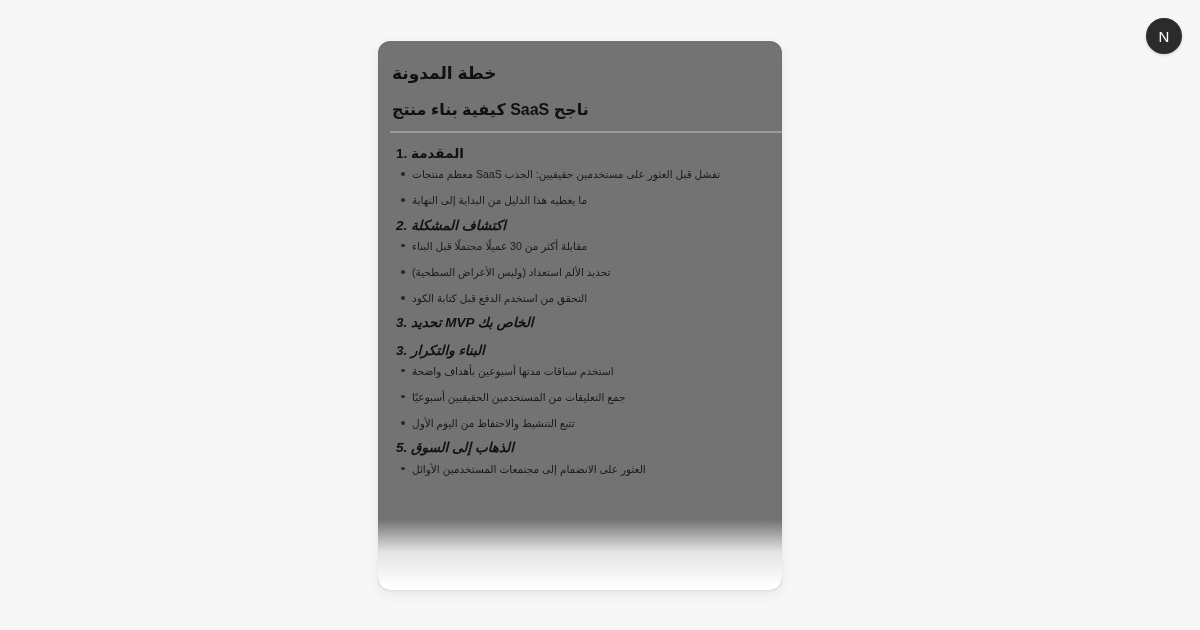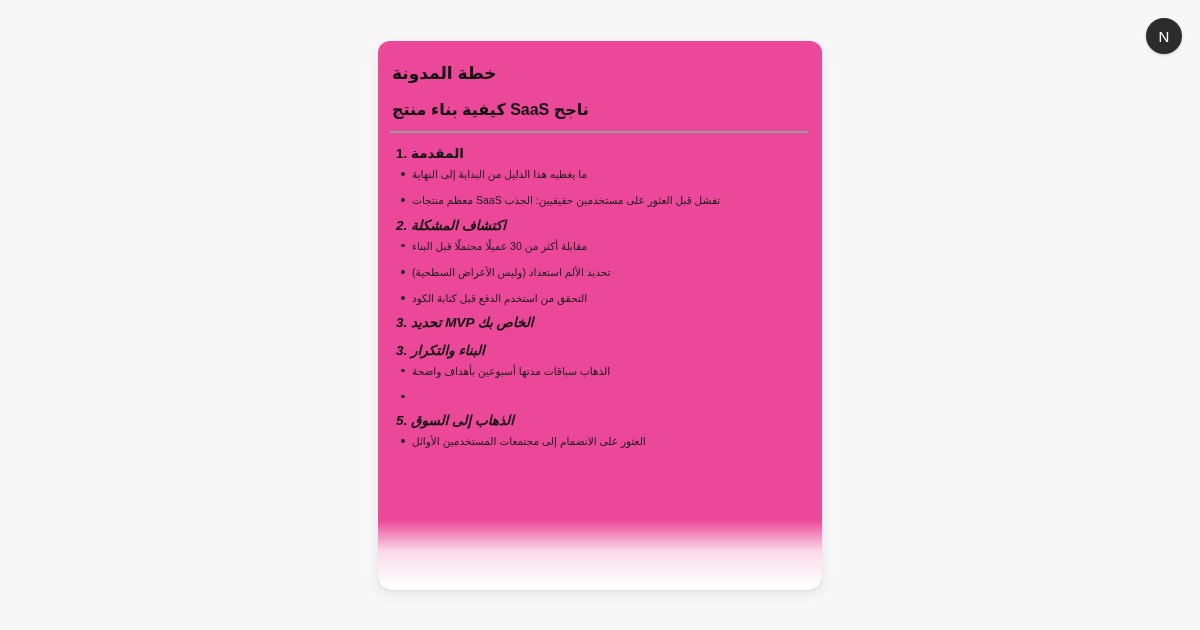--- a/index.html
+++ b/index.html
@@ -33,23 +33,23 @@
     letter-spacing: 0.2px;
     box-shadow: 0 1px 3px rgba(0,0,0,0.20);
     user-select: none;
   }
 
   
   .card {
     position: absolute;
     left: 378px;
     top: 41px;
-    width: 444px;
+    width: 404px;
     height: 549px;
-    background: #ec4899;
+    background: #737373;
     border-radius: 12px;
     box-shadow: 0 1px 2px rgba(0,0,0,0.06), 0 4px 14px rgba(0,0,0,0.07);
     overflow: hidden;
   }
 
   .card-inner {
     position: absolute;
     left: 0;
     top: 0;
     width: 444px;
@@ -159,40 +159,41 @@
     <h1 class="doc-title">خطة المدونة</h1>
 
     <h2 class="doc-subtitle">كيفية بناء منتج SaaS ناجح</h2>
 
     <div class="divider"></div>
 
     <div id="sections-container">
         <div class="section">
           <h3 class="section-heading">1. المقدمة</h3>
           <ul class="bullets">
+            <li><span class="bullet-dot"></span><span class="bullet-text">معظم منتجات SaaS تفشل قبل العثور على مستخدمين حقيقيين: الجذب</span></li>
             <li><span class="bullet-dot"></span><span class="bullet-text">ما يغطيه هذا الدليل من البداية إلى النهاية</span></li>
-            <li><span class="bullet-dot"></span><span class="bullet-text">معظم منتجات SaaS تفشل قبل العثور على مستخدمين حقيقيين: الجذب</span></li>
           </ul>
         </div>
         <div class="section">
           <h3 class="section-heading">2. اكتشاف المشكلة</h3>
           <ul class="bullets">
             <li><span class="bullet-dot"></span><span class="bullet-text">مقابلة أكثر من 30 عميلًا محتملًا قبل البناء</span></li>
             <li><span class="bullet-dot"></span><span class="bullet-text">تحديد الألم استعداد (وليس الأعراض السطحية)</span></li>
             <li><span class="bullet-dot"></span><span class="bullet-text">التحقق من استخدم الدفع قبل كتابة الكود</span></li>
           </ul>
         </div>
         <div class="section">
           <h3 class="section-heading">3. تحديد MVP الخاص بك</h3>
         </div>
         <div class="section">
           <h3 class="section-heading">3. البناء والتكرار</h3>
           <ul class="bullets">
-            <li><span class="bullet-dot"></span><span class="bullet-text">الذهاب سباقات مدتها أسبوعين بأهداف واضحة</span></li>
-            <li><span class="bullet-dot"></span></li>
+            <li><span class="bullet-dot"></span><span class="bullet-text">استخدم سباقات مدتها أسبوعين بأهداف واضحة</span></li>
+            <li><span class="bullet-dot"></span><span class="bullet-text">جمع التعليقات من المستخدمين الحقيقيين أسبوعيًا</span></li>
+            <li><span class="bullet-dot"></span><span class="bullet-text">تتبع التنشيط والاحتفاظ من اليوم الأول</span></li>
           </ul>
         </div>
         <div class="section">
           <h3 class="section-heading">5. الذهاب إلى السوق</h3>
           <ul class="bullets">
             <li><span class="bullet-dot"></span><span class="bullet-text">العثور على الانضمام إلى مجتمعات المستخدمين الأوائل</span></li>
           </ul>
         </div>
       </div>
 

